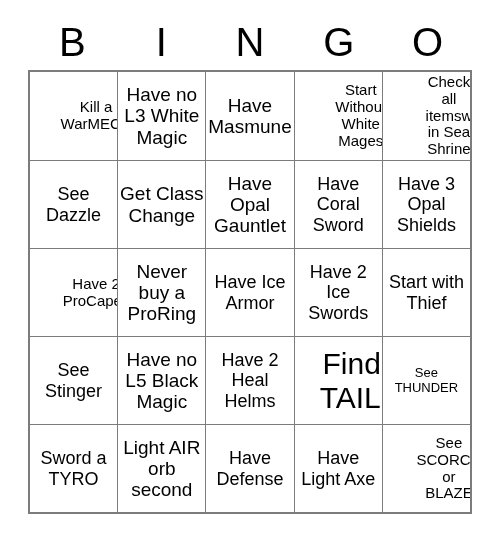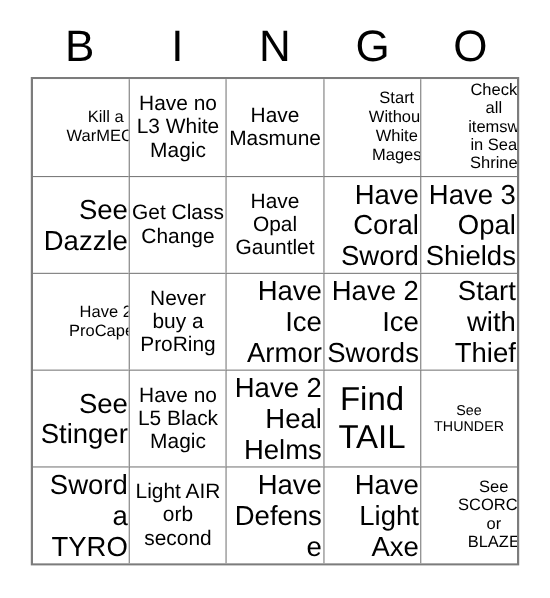--- a/index.html
+++ b/index.html
@@ -72,22 +72,22 @@
     display: block;
     width: 100%;
     line-height: 1.12;
     word-wrap: break-word;
     color: #000000;
   }
   
   .fs-xs .cell-text { font-size: 13px; }
   .fs-sm .cell-text { font-size: 15px; margin-left: 45px; }
   .fs-md .cell-text { font-size: 19px; }
-  .fs-lg .cell-text { font-size: 25px; text-align: right; }
-  .fs-xl .cell-text { font-size: 30px; }
+  .fs-lg .cell-text { font-size: 18px; }
+  .fs-xl .cell-text { font-size: 30px; text-align: right; }
 </style>
 </head>
 <body>
 
 <div id="card">
 
   <div id="header-row">
     <div class="header-letter">B</div>
     <div class="header-letter">I</div>
     <div class="header-letter">N</div>

